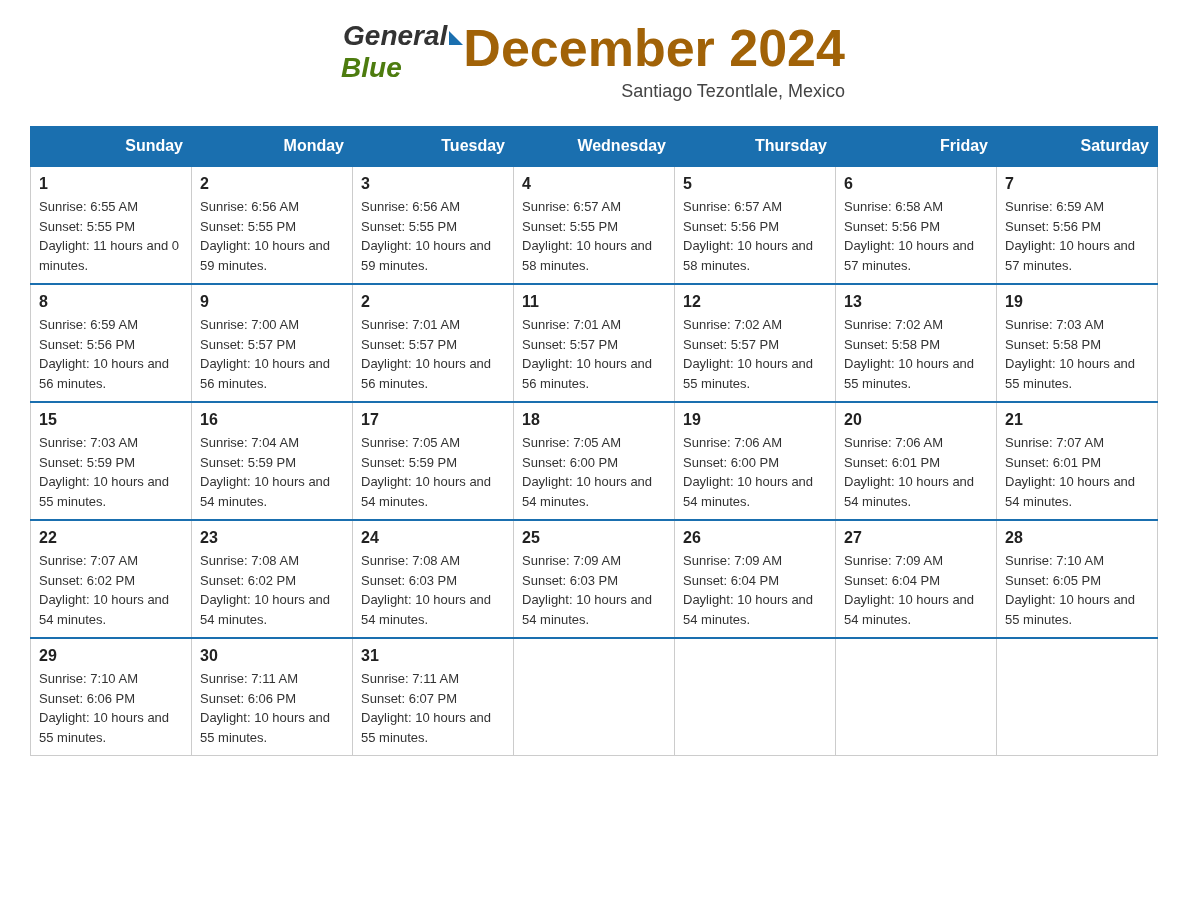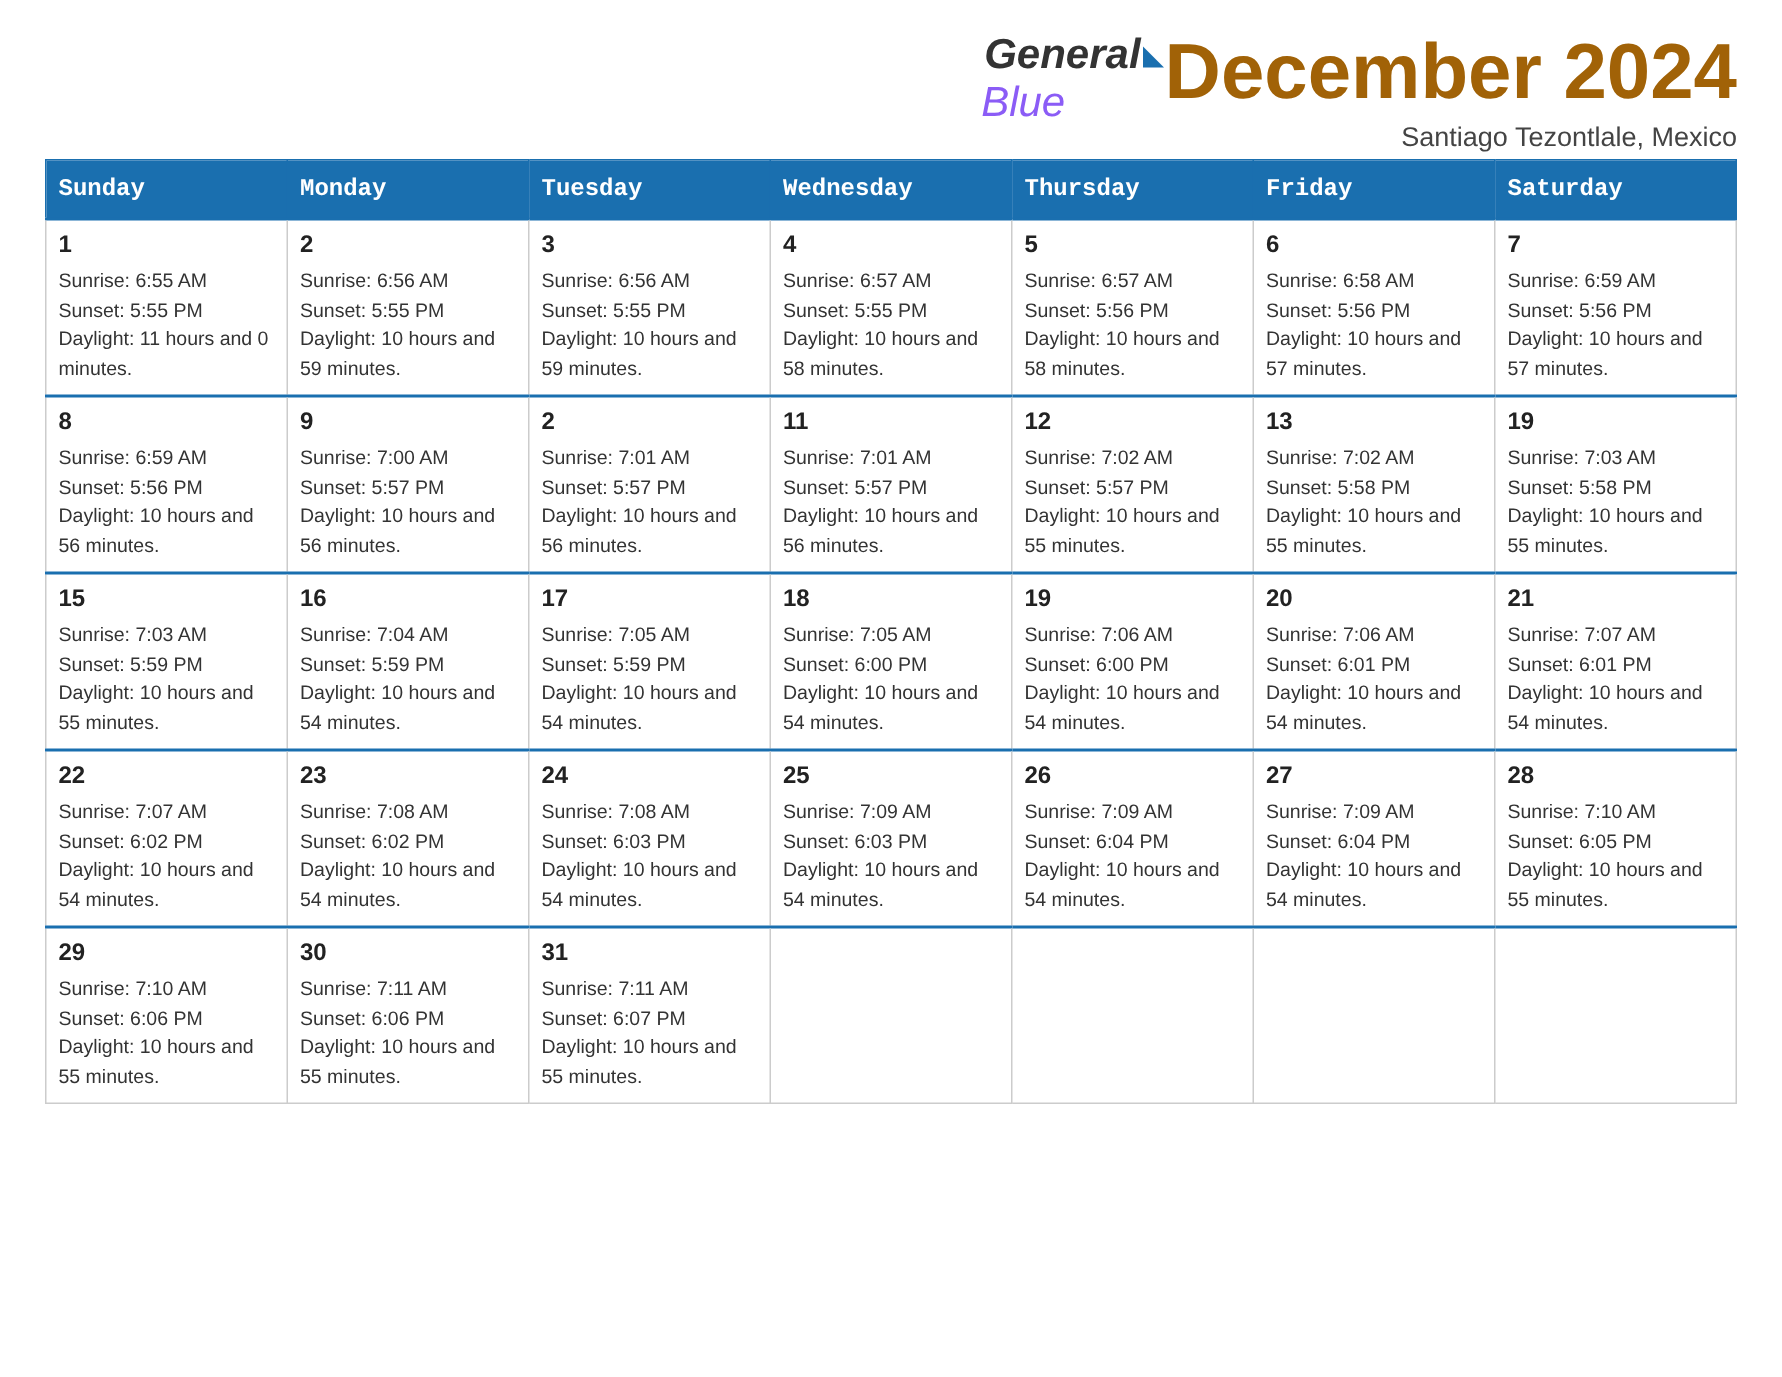--- a/index.html
+++ b/index.html
@@ -5,23 +5,23 @@
     * { box-sizing: border-box; margin: 0; padding: 0; }
     body {
       font-family: Arial, sans-serif;
       background: #fff;
       padding: 20px 30px;
       width: 1188px;
       min-height: 918px;
     }
     .header {
       display: flex;
-      justify-content: flex-end;
+      justify-content: center;
       align-items: flex-start;
-      margin-bottom: 4px;
+      margin-bottom: 24px;
     }
     .logo {
       display: flex;
       flex-direction: column;
       align-items: flex-start;
     }
     .logo-general {
       font-size: 28px;
       font-weight: bold;
       color: #333;
@@ -31,22 +31,22 @@
       width: 0;
       height: 0;
       border-left: 14px solid #1a6faf;
       border-top: 14px solid transparent;
       border-bottom: 0px solid transparent;
       margin-left: 2px;
       margin-top: 4px;
     }
     .logo-blue {
       font-size: 28px;
-      font-weight: normal;
-      color: #8b5cf6;
+      font-weight: bold;
+      color: #4d7c0f;
       font-style: italic;
       margin-left: -2px;
     }
     .title-area {
       text-align: right;
     }
     .month-title {
       font-size: 52px;
       font-weight: bold;
       color: #a16207;
@@ -61,23 +61,22 @@
       width: 100%;
       border-collapse: collapse;
       table-layout: fixed;
     }
     thead tr th {
       background-color: #1a6faf;
       color: #fff;
       padding: 10px 8px;
       font-size: 16px;
       font-weight: bold;
-      text-align: left;
+      text-align: right;
       border: 1px solid #1a6faf;
-      font-family: Liberation Mono, monospace;
     }
     tbody tr td {
       vertical-align: top;
       padding: 8px;
       border: 1px solid #ccc;
       font-size: 13px;
       color: #333;
       min-height: 90px;
       border-top: 2px solid #1a6faf;
     }

